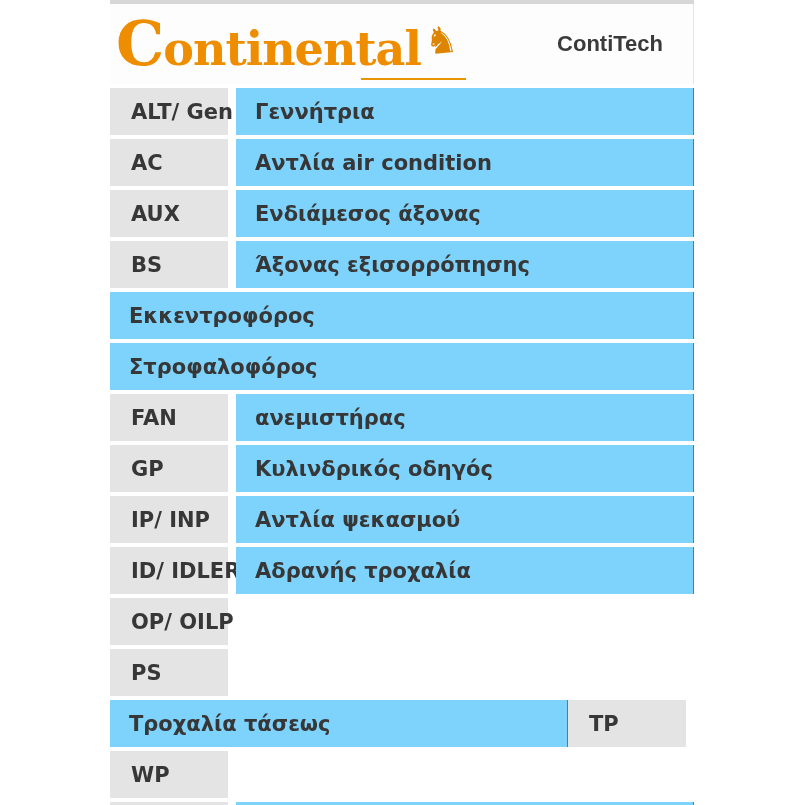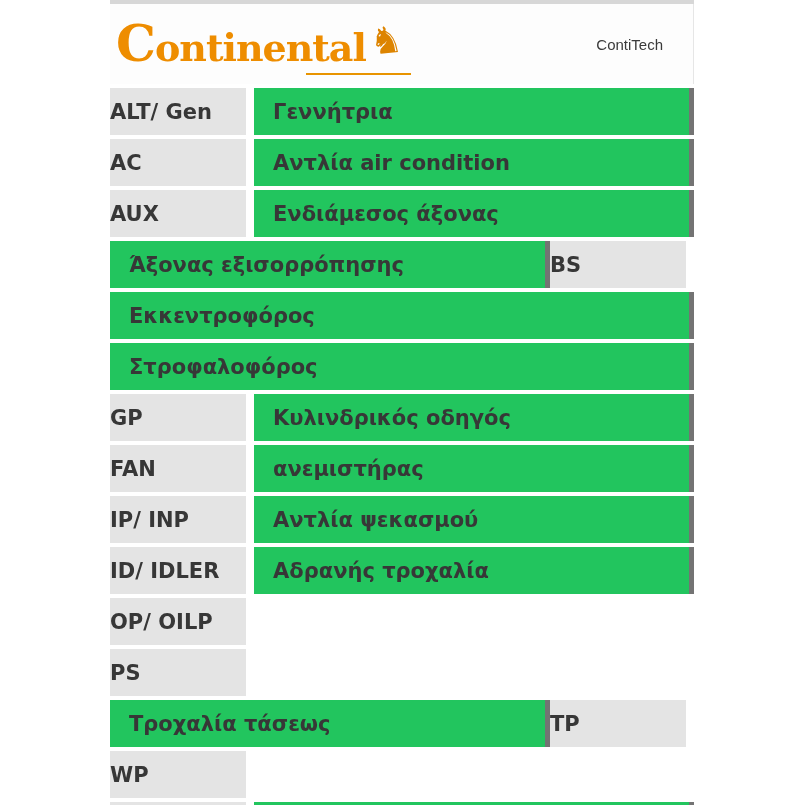--- a/index.html
+++ b/index.html
@@ -36,21 +36,21 @@
   .logo-wrap {
     position: relative;
     display: flex;
     align-items: center;
     line-height: 1;
   }
   .logo-text {
     display: inline-block;
     font-family: "DejaVu Serif", serif;
     font-weight: bold;
-    font-size: 38px;
+    font-size: 46px;
     color: #ee8d00;
     letter-spacing: -1px;
     line-height: 1;
   }
   .logo-text::first-letter {
     font-size: 1.32em;
   }
   .horse {
     display: inline-block;
     font-size: 37px;
@@ -62,22 +62,22 @@
   .horse-line {
     position: absolute;
     right: -8px;
     bottom: -6px;
     width: 105px;
     height: 2px;
     background: #e89400;
   }
   .subbrand {
     font-family: "Liberation Sans", sans-serif;
-    font-weight: normal;
-    font-size: 15px;
+    font-weight: bold;
+    font-size: 22px;
     color: #3a3a3a;
     letter-spacing: 0px;
   }
   main.abbr-table {
     margin-top: 4px;
   }
   .row {
     display: flex;
     height: 47px;
     margin-bottom: 4px;
@@ -85,29 +85,30 @@
   .cell {
     display: flex;
     align-items: center;
     box-sizing: border-box;
     font-weight: bold;
     font-size: 21px;
     color: #373737;
     white-space: nowrap;
   }
   .cell.abbr {
-    width: 136px;
+    width: 118px;
     background: #e4e4e4;
+    padding-left: 21px;
     margin-right: 8px;
   }
   .cell.desc {
     flex: 1;
-    background: #22c55e;
+    background: #7dd3fc;
     padding-left: 19px;
-    border-right: 5px solid #737373;
+    border-right: 1px solid #737373;
   }
   .row.partial {
     margin-bottom: 0;
   }
 </style>
 </head>
 <body>
 
 <div class="content">
   <div class="top-strip"></div>
@@ -129,36 +130,36 @@
     </div>
     <div class="row">
       <div class="cell abbr">AC</div>
       <div class="cell desc">Αντλία air condition</div>
     </div>
     <div class="row">
       <div class="cell abbr">AUX</div>
       <div class="cell desc">Ενδιάμεσος άξονας</div>
     </div>
     <div class="row">
+      <div class="cell abbr">BS</div>
       <div class="cell desc">Άξονας εξισορρόπησης</div>
-      <div class="cell abbr">BS</div>
     </div>
     <div class="row">
       <div class="cell desc">Εκκεντροφόρος</div>
     </div>
     <div class="row">
       <div class="cell desc">Στροφαλοφόρος</div>
     </div>
     <div class="row">
+      <div class="cell abbr">FAN</div>
+      <div class="cell desc">ανεμιστήρας</div>
+    </div>
+    <div class="row">
       <div class="cell abbr">GP</div>
       <div class="cell desc">Κυλινδρικός οδηγός</div>
-    </div>
-    <div class="row">
-      <div class="cell abbr">FAN</div>
-      <div class="cell desc">ανεμιστήρας</div>
     </div>
     <div class="row">
       <div class="cell abbr">IP/ INP</div>
       <div class="cell desc">Αντλία ψεκασμού</div>
     </div>
     <div class="row">
       <div class="cell abbr">ID/ IDLER</div>
       <div class="cell desc">Αδρανής τροχαλία</div>
     </div>
     <div class="row">

